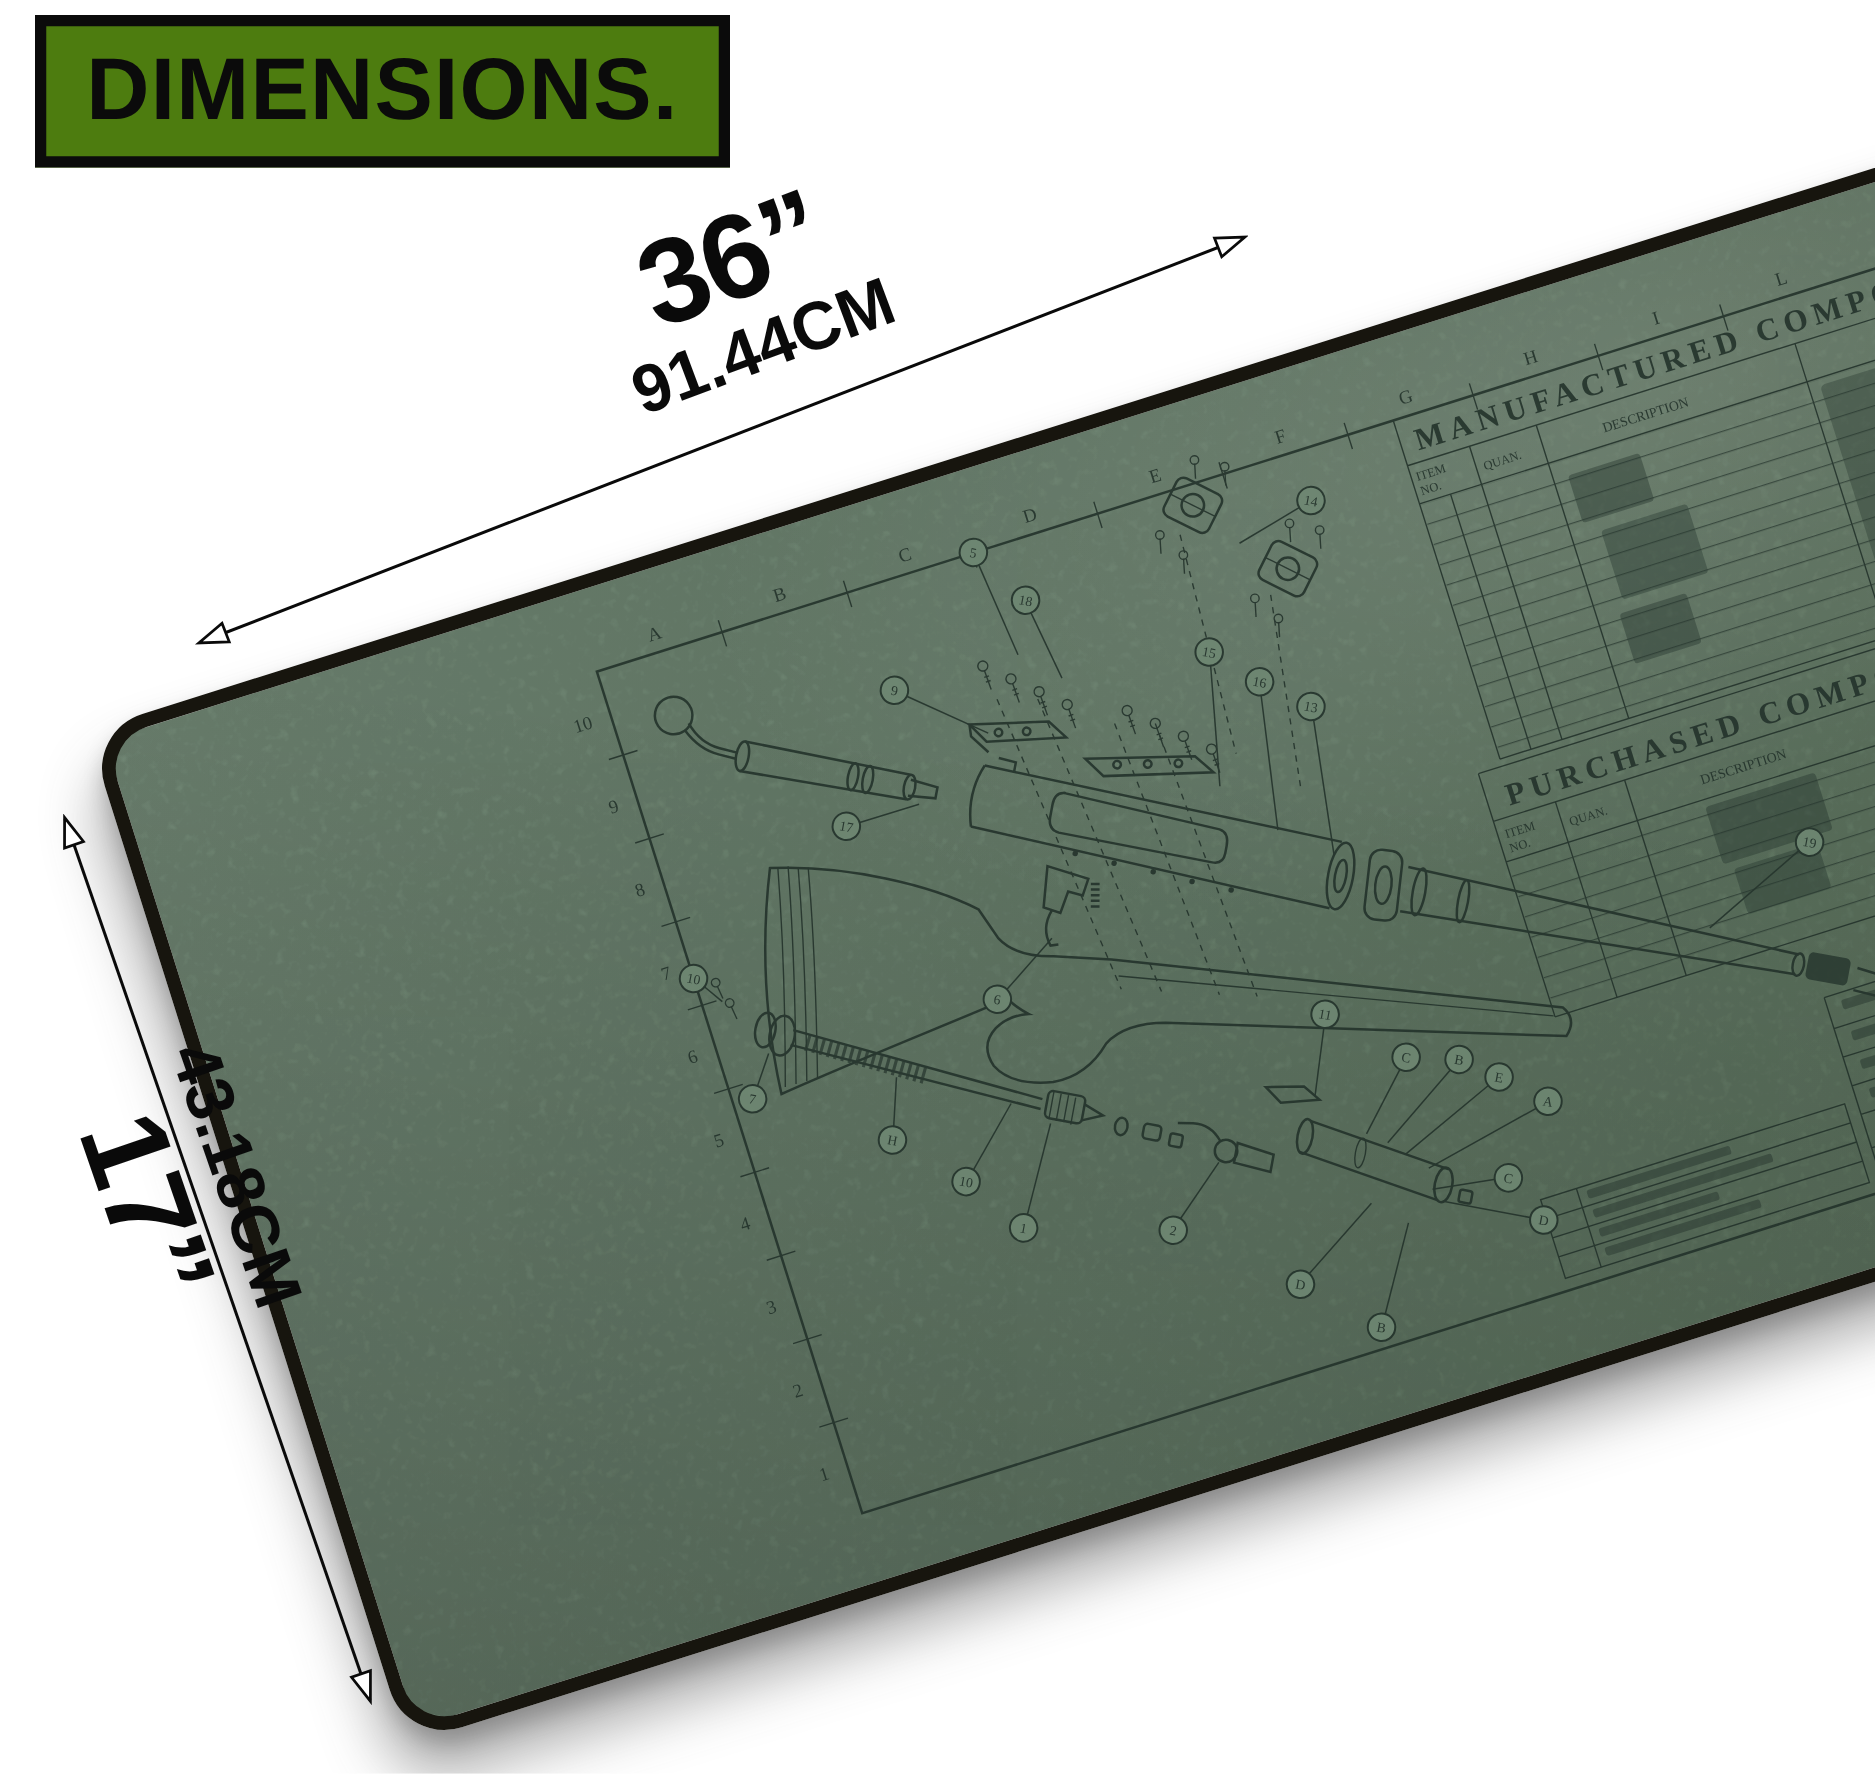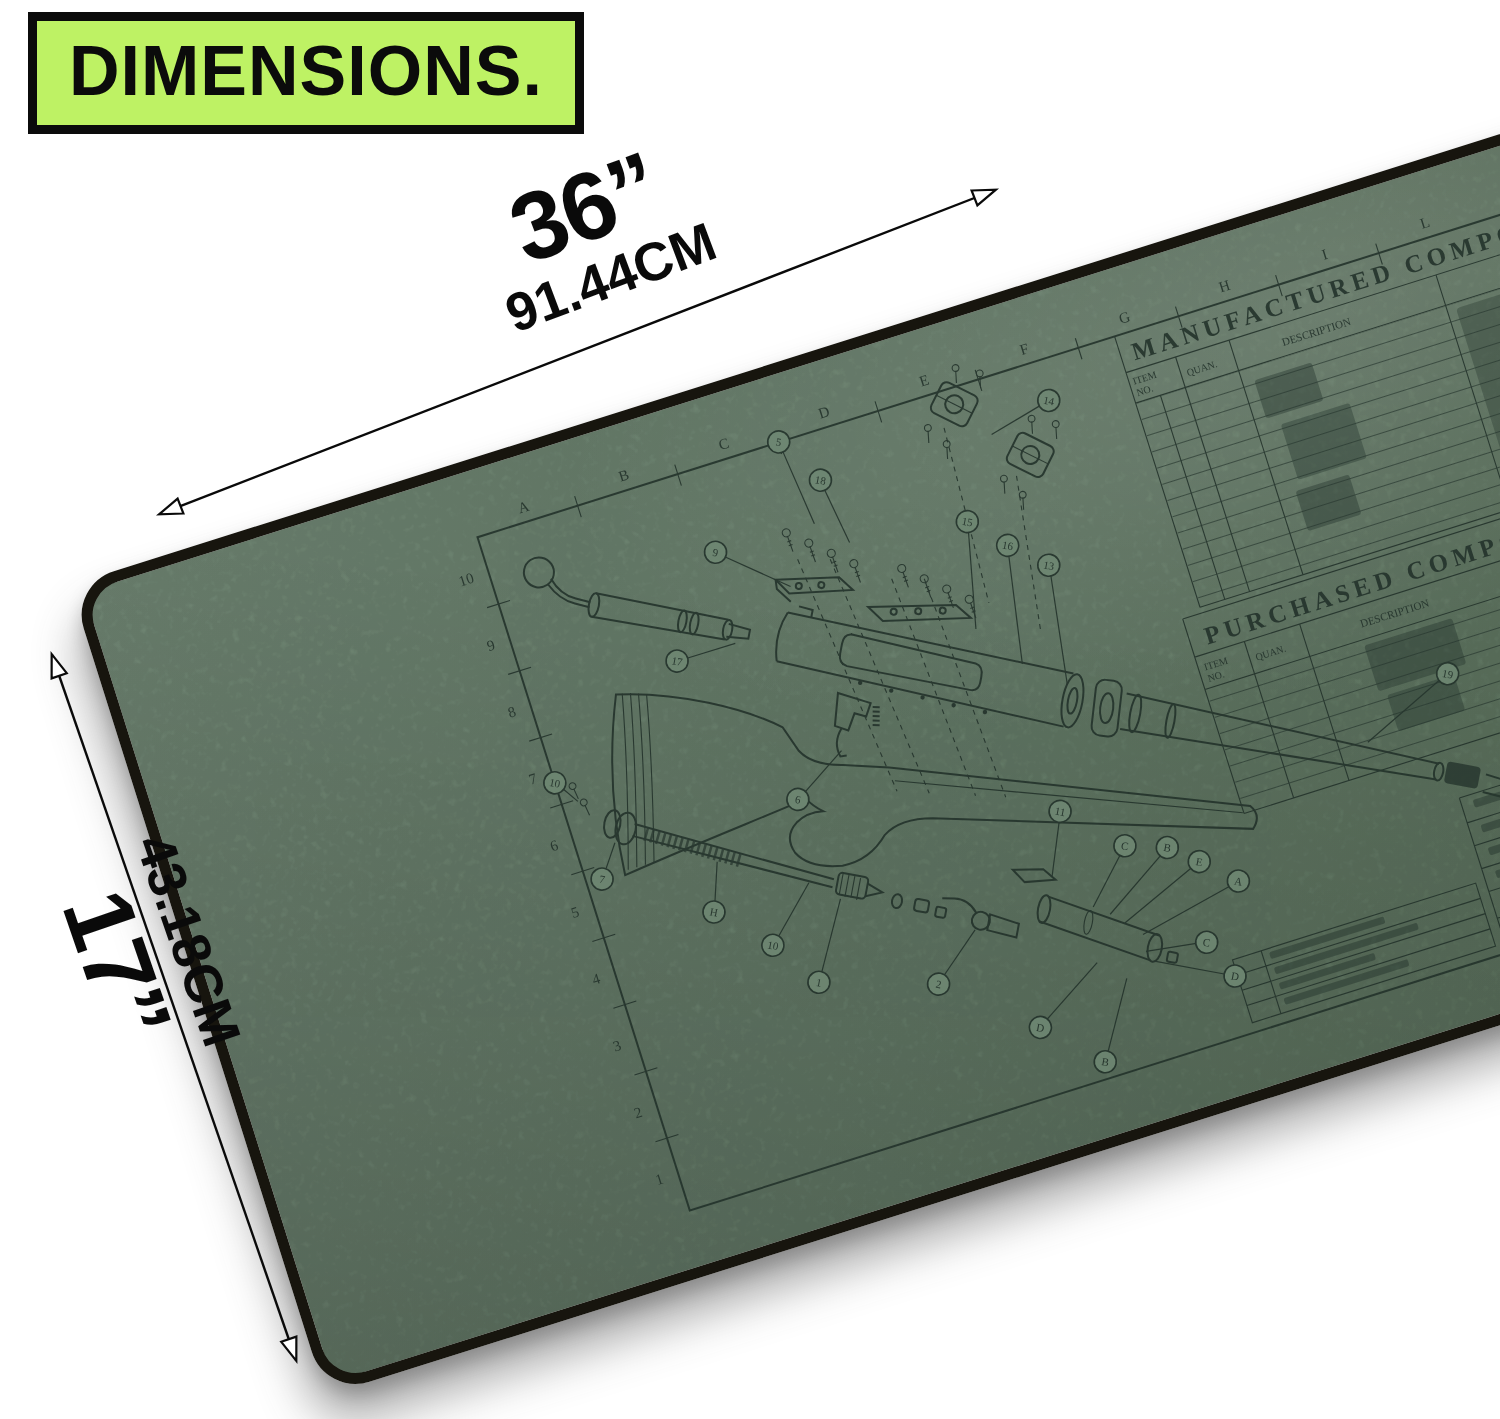--- a/index.html
+++ b/index.html
@@ -23,21 +23,21 @@
   #arrows{position:absolute;inset:0;z-index:3;pointer-events:none;}
 
   
   .dim-label{position:absolute;z-index:4;text-align:center;color:var(--label-black);white-space:nowrap;}
   .dim-label .inches{display:block;font-size:96px;font-weight:bold;letter-spacing:-2px;line-height:.95;}
   .dim-label .metric{display:block;font-size:54px;font-weight:bold;letter-spacing:0;line-height:1.1;}
   #w-label{left:395px;top:160px;width:400px;transform:rotate(-20.5deg);}
   #h-label{left:30px;top:880px;width:230px;transform:rotate(71deg);}
 
   
-  #header-box{position:absolute;left:28px;top:12px;z-index:5;background:#bef264;
+  #header-box{position:absolute;left:28px;top:12px;z-index:5;background:#4d7c0f;
     border:9px solid #0b0b0b;padding:10px 32px 14px 32px;}
   #header-box h1{font-size:70px;font-weight:bold;letter-spacing:1px;color:#0b0b0b;
     font-family:"Liberation Sans",sans-serif;}
 
   
   .bp{stroke:var(--ink);fill:none;stroke-width:2;}
   .bp-thin{stroke:var(--ink);fill:none;stroke-width:1.1;}
   .bp-text{fill:var(--ink);stroke:none;font-family:"Liberation Serif",serif;}
   .smudge{fill:var(--ink);stroke:none;}
   .co circle{stroke:var(--ink);stroke-width:1.6;fill:#6f8873;}

